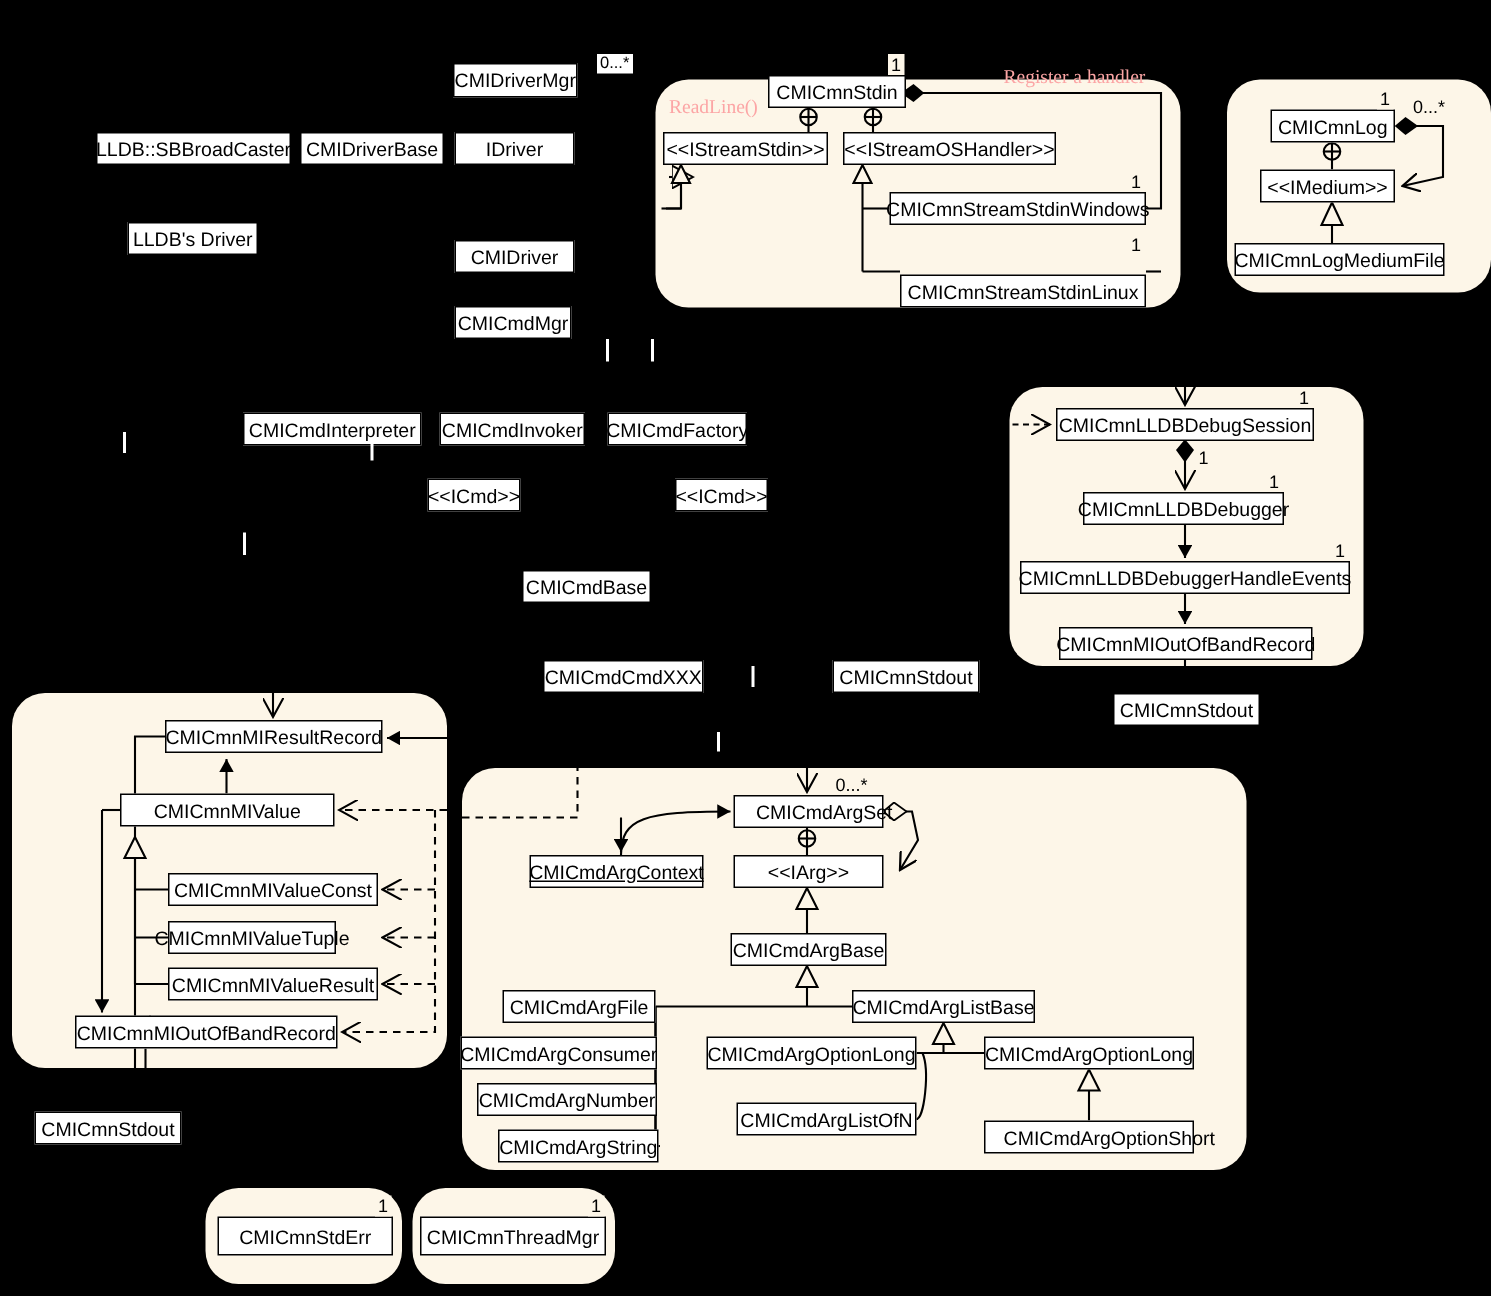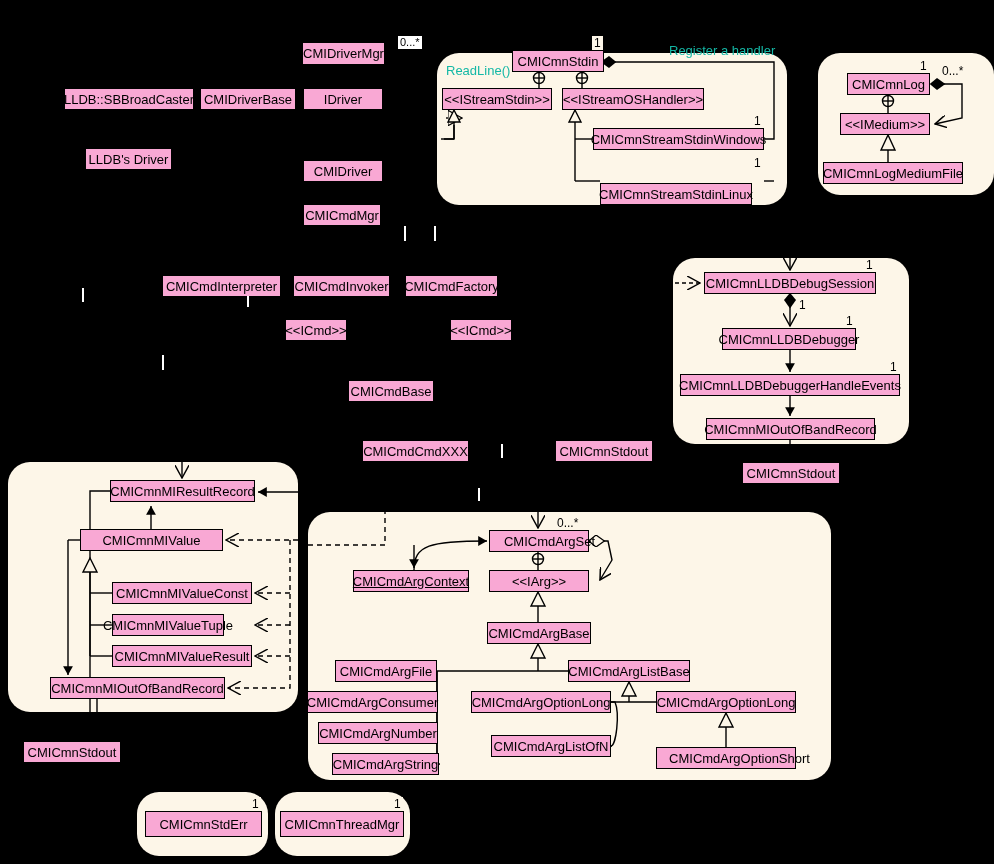--- a/index.html
+++ b/index.html
@@ -26,21 +26,21 @@
   
   .group {
     position: absolute;
     background: #fdf6e8;
     border-radius: 22px;
     box-sizing: border-box;
   }
   
   .cls {
     position: absolute;
-    background: #f9a8d4;
+    background: #ffffff;
     border: 1px solid #000000;
     box-sizing: border-box;
     color: #000000;
     font-size: 13px;
     line-height: 1;
     display: flex;
     align-items: center;
     justify-content: center;
     white-space: nowrap;
     padding: 0 5px;
@@ -55,24 +55,25 @@
     font-size: 11px;
     line-height: 1;
     white-space: nowrap;
     padding: 1px 2px;
   }
   .lbl.mult {
     font-size: 12px;
   }
   .note {
     position: absolute;
-    color: #14b8a6;
+    color: #fca5a5;
     font-size: 13px;
     white-space: nowrap;
     background: transparent;
+    font-family: Liberation Serif, serif;
   }
   
   .ghost {
     position: absolute;
     background: #ffffff;
   }
 </style>
 </head>
 <body>
 
@@ -277,21 +278,21 @@
       <div class="cls" style="left: 442px; top: 88px; width: 110px; height: 22px;">
         <span>&lt;&lt;IStreamStdin&gt;&gt;</span>
       </div>
       <div class="cls" style="left: 562px; top: 88px; width: 142px; height: 22px;">
         <span>&lt;&lt;IStreamOSHandler&gt;&gt;</span>
       </div>
       <div class="cls" style="left: 593px; top: 128px; width: 171px; height: 22px;">
         <span>CMICmnStreamStdinWindows</span>
       </div>
       <div class="lbl mult" style="background: rgb(253, 246, 232); color: rgb(0, 0, 0); left: 752px; top: 114px;">1</div>
-      <div class="cls" style="left: 600px; top: 183px; width: 152px; height: 22px; justify-content: center;">
+      <div class="cls" style="left: 600px; top: 183px; width: 164px; height: 22px; justify-content: center;">
         <span>CMICmnStreamStdinLinux</span>
       </div>
       <div class="lbl mult" style="background: rgb(253, 246, 232); color: rgb(0, 0, 0); left: 752px; top: 156px;">1</div>
       <div class="cls" style="left: 847px; top: 73px; width: 83px; height: 22px;">
         <span>CMICmnLog</span>
       </div>
       <div class="lbl mult" style="background: rgb(253, 246, 232); color: rgb(0, 0, 0); left: 918px; top: 59px;">1</div>
       <div class="cls" style="left: 840px; top: 113px; width: 90px; height: 22px;">
         <span>&lt;&lt;IMedium&gt;&gt;</span>
       </div>

